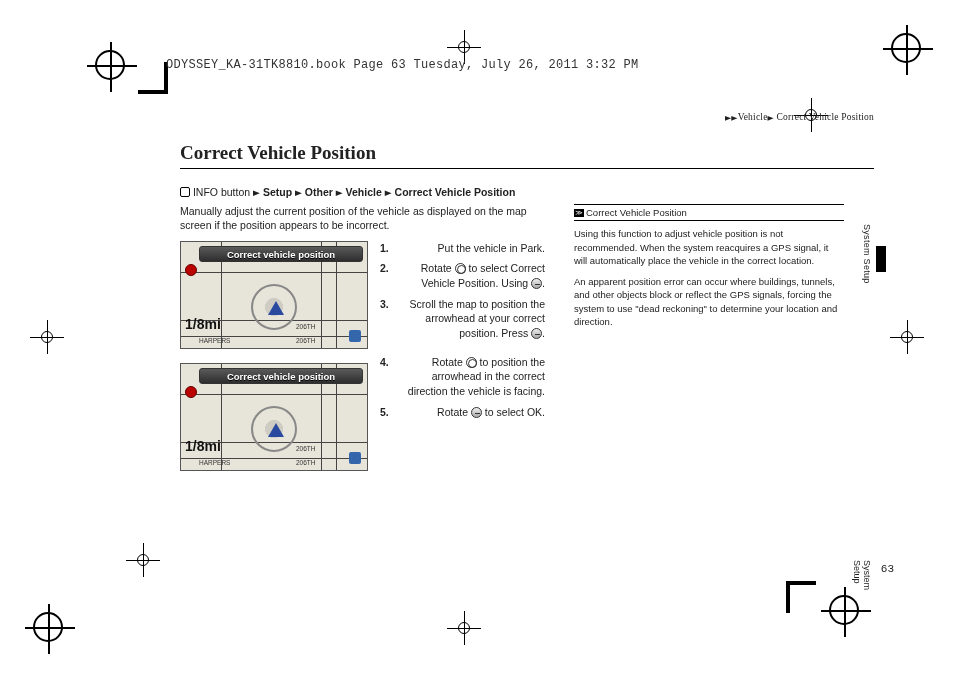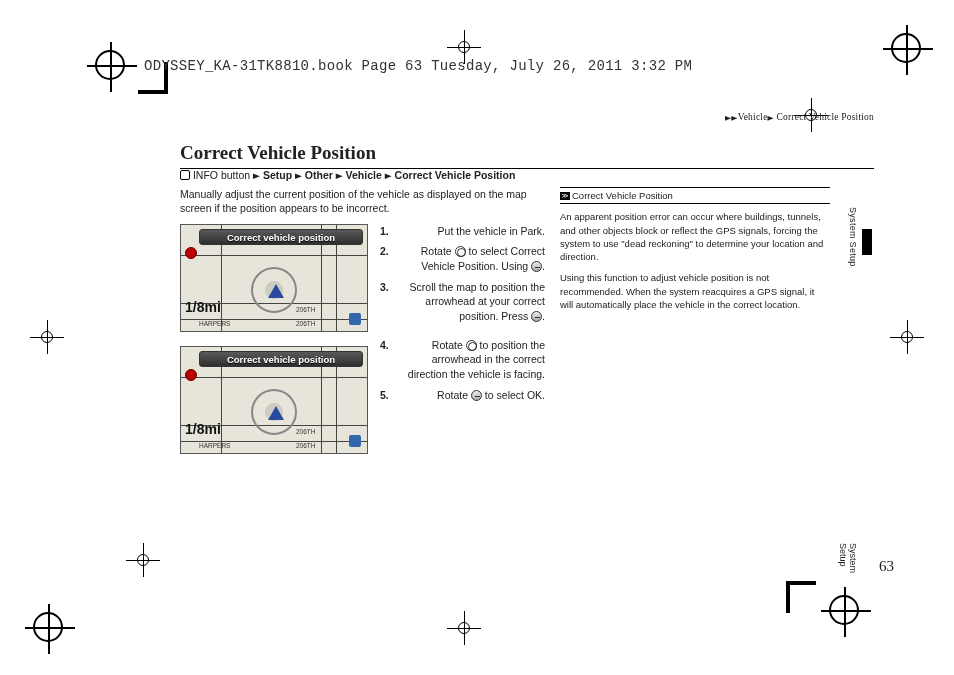--- a/index.html
+++ b/index.html
@@ -46,22 +46,22 @@
 
   
   .bc-top {
     position: absolute; top: 112px; right: 80px;
     font-size: 9.5px; text-align: right; letter-spacing: .2px;
   }
   .bc-top .tri { font-size: 8px; }
 
   
   .fileheader {
-    position:absolute; top: 58px; left: 144px;
-    font-family: "Courier New", monospace; font-size: 14px; color:#333;
+    position:absolute; top: 58px; left: 166px;
+    font-family: "Courier New", monospace; font-size: 12px; color:#333;
     letter-spacing: .3px;
   }
 
   
   .page {
     position: absolute;
     left: 180px; top: 142px;
     width: 694px;
   }
 
@@ -70,36 +70,36 @@
   h1 {
     font-family: Georgia, "Times New Roman", serif;
     font-weight: bold;
     font-size: 19px;
     margin: 0 0 4px 0;
   }
 
   .navpath {
     font-family: Arial, Helvetica, sans-serif;
     font-size: 10.5px;
-    margin: 0 0 6px 0;
+    margin: 17px 0 6px 0;
   }
   .navpath b { font-weight: bold; }
   .tri { display:inline-block; transform: scaleY(.8); font-size: 9px; vertical-align: middle; }
 
   .intro {
     font-family: Arial, Helvetica, sans-serif;
     font-size: 10.5px;
     line-height: 1.35;
     margin-bottom: 8px;
     width: 380px;
   }
 
   .columns {
     display: flex;
-    gap: 10px;
+    gap: 24px;
   }
 
   .leftcol { width: 370px; }
   .rightcol { width: 270px; position: relative; }
 
   .shots { width: 188px; float: left; margin-right: 10px; }
 
   .mapshot {
     width: 188px; height: 108px;
     border: 1px solid #555;
@@ -196,21 +196,21 @@
   }
   .tab-right .bar { position:absolute; right:-14px; top:22px; width:10px; height:26px; background:#000; }
   .tab-right2 {
     position:absolute; right: -28px; top: 356px;
     writing-mode: vertical-rl;
     font-family: Arial; font-size: 9px;
   }
 
   .pageno {
     position:absolute; right: 60px; bottom: 100px;
-    font-family: Liberation Serif, serif; font-size: 15px;
+    font-family: Liberation Mono, monospace; font-size: 11px;
   }
 
   .clearfix::after { content:""; display:table; clear:both; }
 </style>
 </head>
 <body>
 
 <div class="reg circle tl">
     <div class="ring"></div>
   </div>
@@ -331,22 +331,22 @@
             </span>
           </div>
         </div>
       </div>
     </div>
 
     <div class="rightcol sidebar">
       <div class="sidebar-title">
         <span class="bx">≫</span><span>Correct Vehicle Position</span>
       </div>
+      <p>Using this function to adjust vehicle position is not recommended. When the system reacquires a GPS signal, it will automatically place the vehicle in the correct location.</p>
       <p>An apparent position error can occur where buildings, tunnels, and other objects block or reflect the GPS signals, forcing the system to use "dead reckoning" to determine your location and direction.</p>
-      <p>Using this function to adjust vehicle position is not recommended. When the system reacquires a GPS signal, it will automatically place the vehicle in the correct location.</p>
 
       <div class="tab-right">
         <span>System Setup</span>
         <span class="bar"></span>
       </div>
       <div class="tab-right2">
         <span>System Setup</span>
       </div>
     </div>
   </div>

